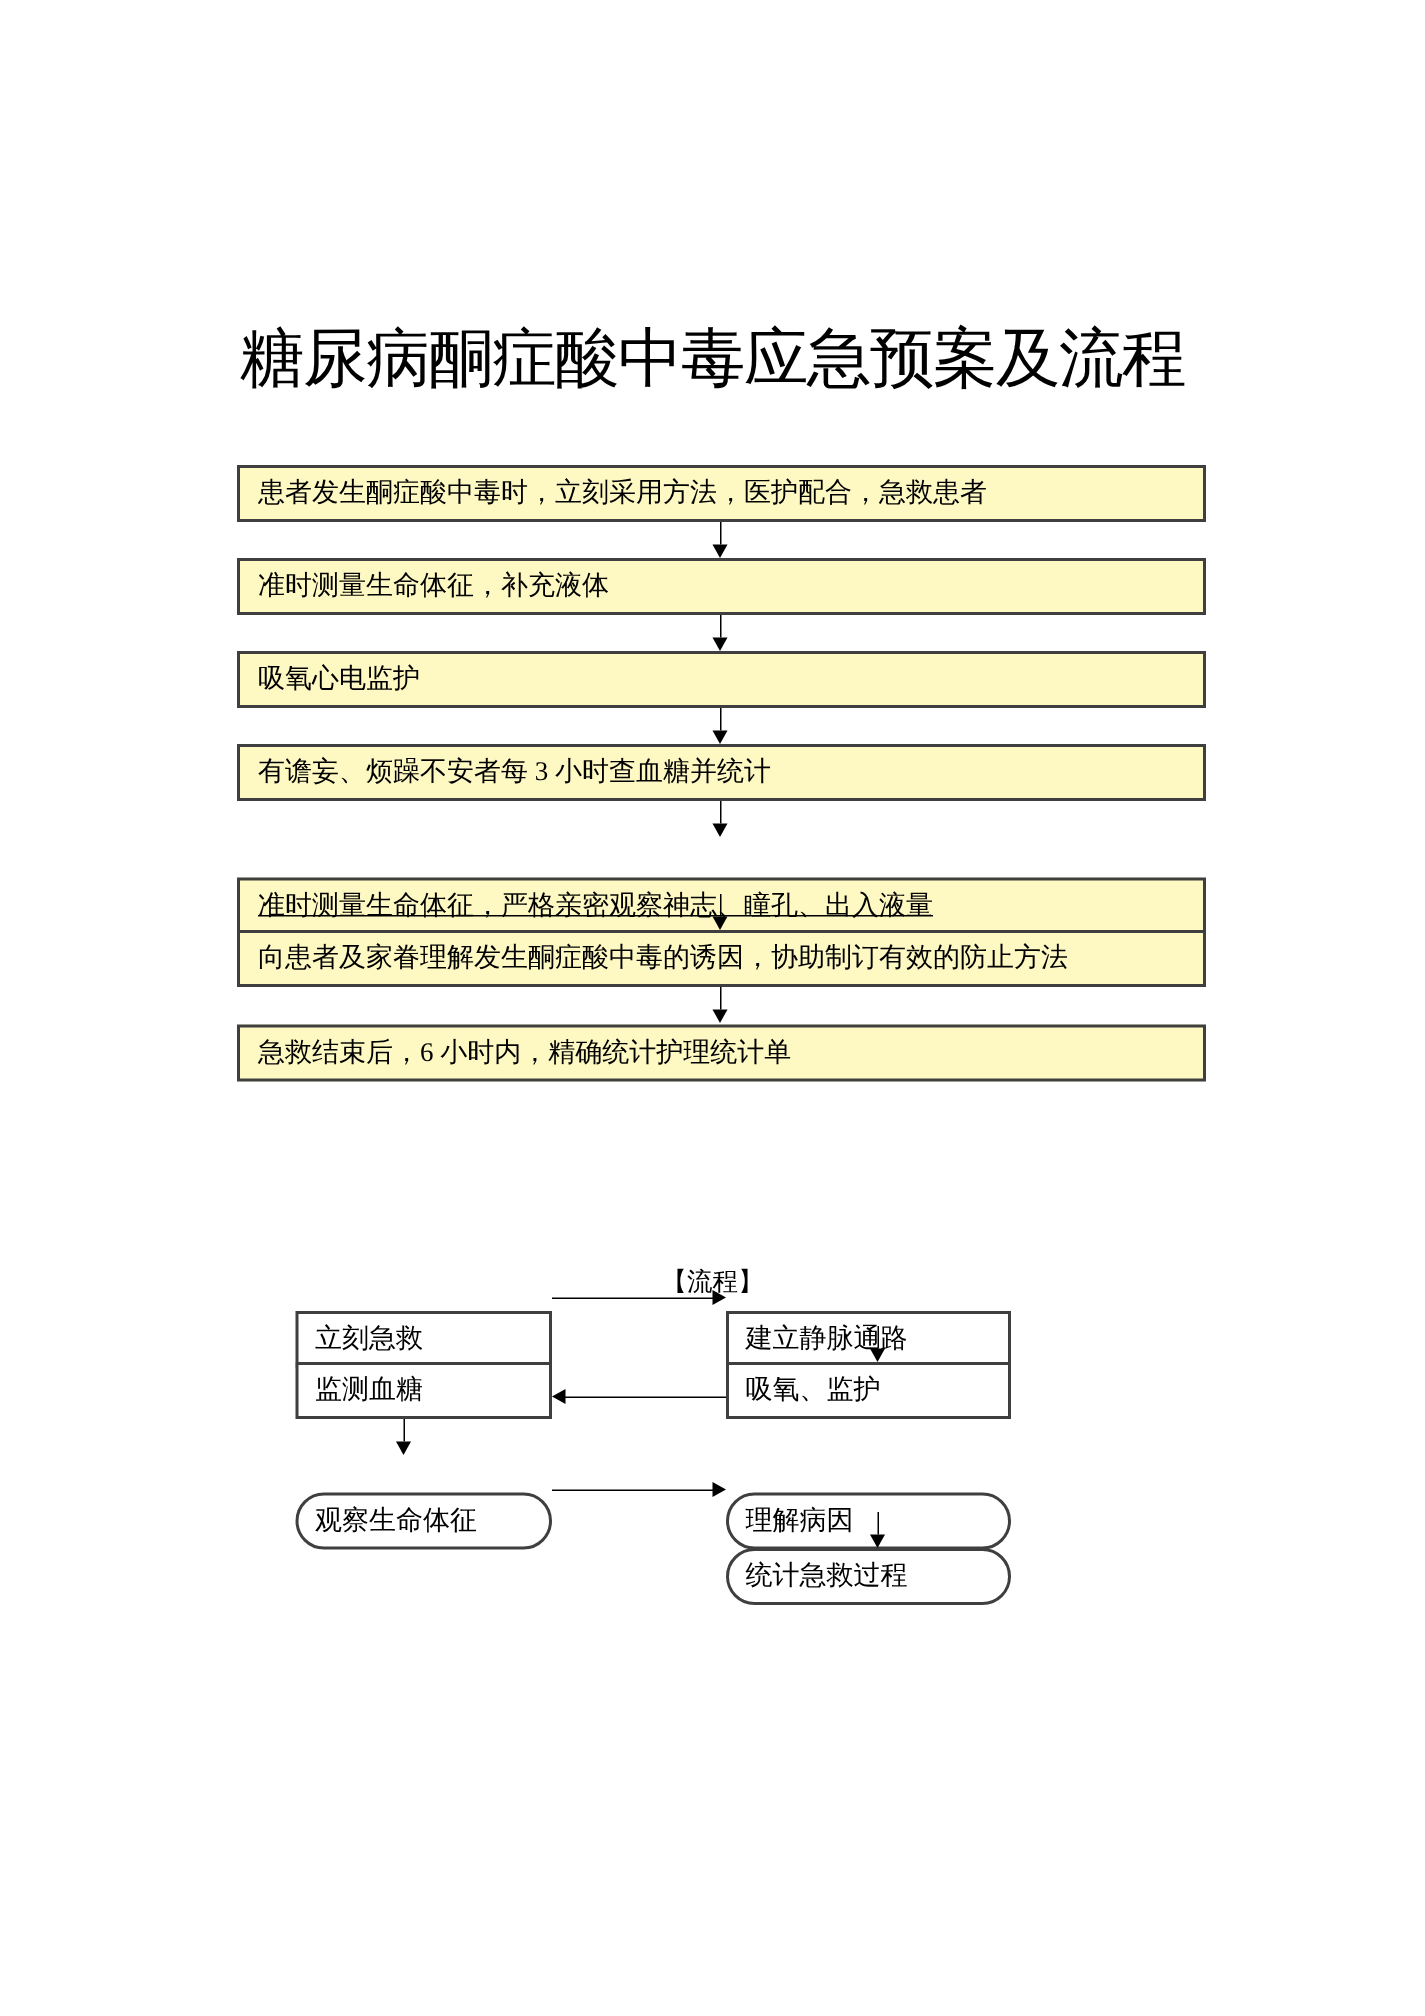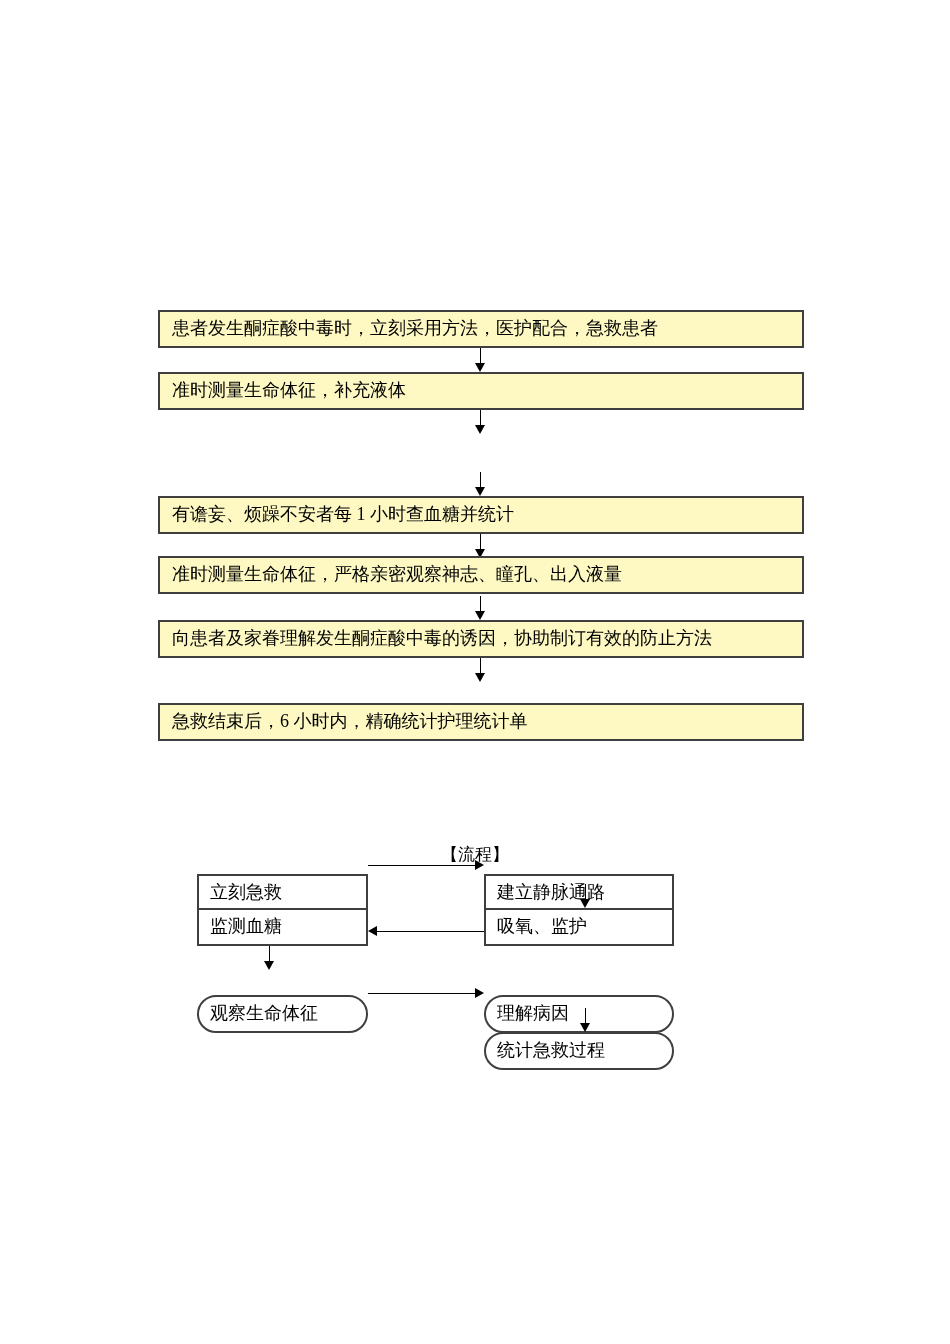--- a/index.html
+++ b/index.html
@@ -43,23 +43,23 @@
     font-size: 18px;
     line-height: 22px;
     padding: 5px 8px 0 12px;
     white-space: nowrap;
     overflow: hidden;
   }
   .pb1 { top: 310px; }
   .pb2 { top: 372px; }
   .pb3 { top: 434px; }
   .pb4 { top: 496px; }
-  .pb5 { top: 556px; }
+  .pb5 { top: 585px; text-decoration: underline; }
   .pb6 { top: 620px; }
-  .pb7 { top: 683px; margin-top: 20px; }
+  .pb7 { top: 683px; }
 
   .flow-node {
     position: absolute;
     height: 38px;
     box-sizing: border-box;
     border: 2px solid #3f3f3f;
     background: #ffffff;
     font-size: 18px;
     line-height: 22px;
     padding: 5px 6px 0 11px;
@@ -108,41 +108,43 @@
     border-top: 5.5px solid transparent;
     border-bottom: 5.5px solid transparent;
     border-right: 9px solid #000;
   }
 </style>
 </head>
 <body>
 
 <div class="page">
 
+  <div class="doc-title">糖尿病酮症酸中毒应急预案及流程</div>
 
   <div class="section-heading heading-plan">【应急预案】</div>
 
   <div class="plan-box pb1">患者发生酮症酸中毒时，立刻采用方法，医护配合，急救患者</div>
   <div class="varrow va-plan" style="top:348px">
       <div class="shaft"></div>
       <div class="head"></div>
     </div>
 
   <div class="plan-box pb2">准时测量生命体征，补充液体</div>
   <div class="varrow va-plan" style="top:410px">
       <div class="shaft"></div>
       <div class="head"></div>
     </div>
 
+  <div class="plan-box pb3">吸氧心电监护</div>
   <div class="varrow va-plan" style="top:472px">
       <div class="shaft"></div>
       <div class="head"></div>
     </div>
 
-  <div class="plan-box pb4">有谵妄、烦躁不安者每 1 小时查血糖并统计</div>
+  <div class="plan-box pb4">有谵妄、烦躁不安者每 3 小时查血糖并统计</div>
   <div class="varrow va-plan" style="top:534px">
       <div class="shaft"></div>
       <div class="head"></div>
     </div>
 
   <div class="plan-box pb5">准时测量生命体征，严格亲密观察神志、瞳孔、出入液量</div>
   <div class="varrow va-plan" style="top:596px">
       <div class="shaft"></div>
       <div class="head"></div>
     </div>

